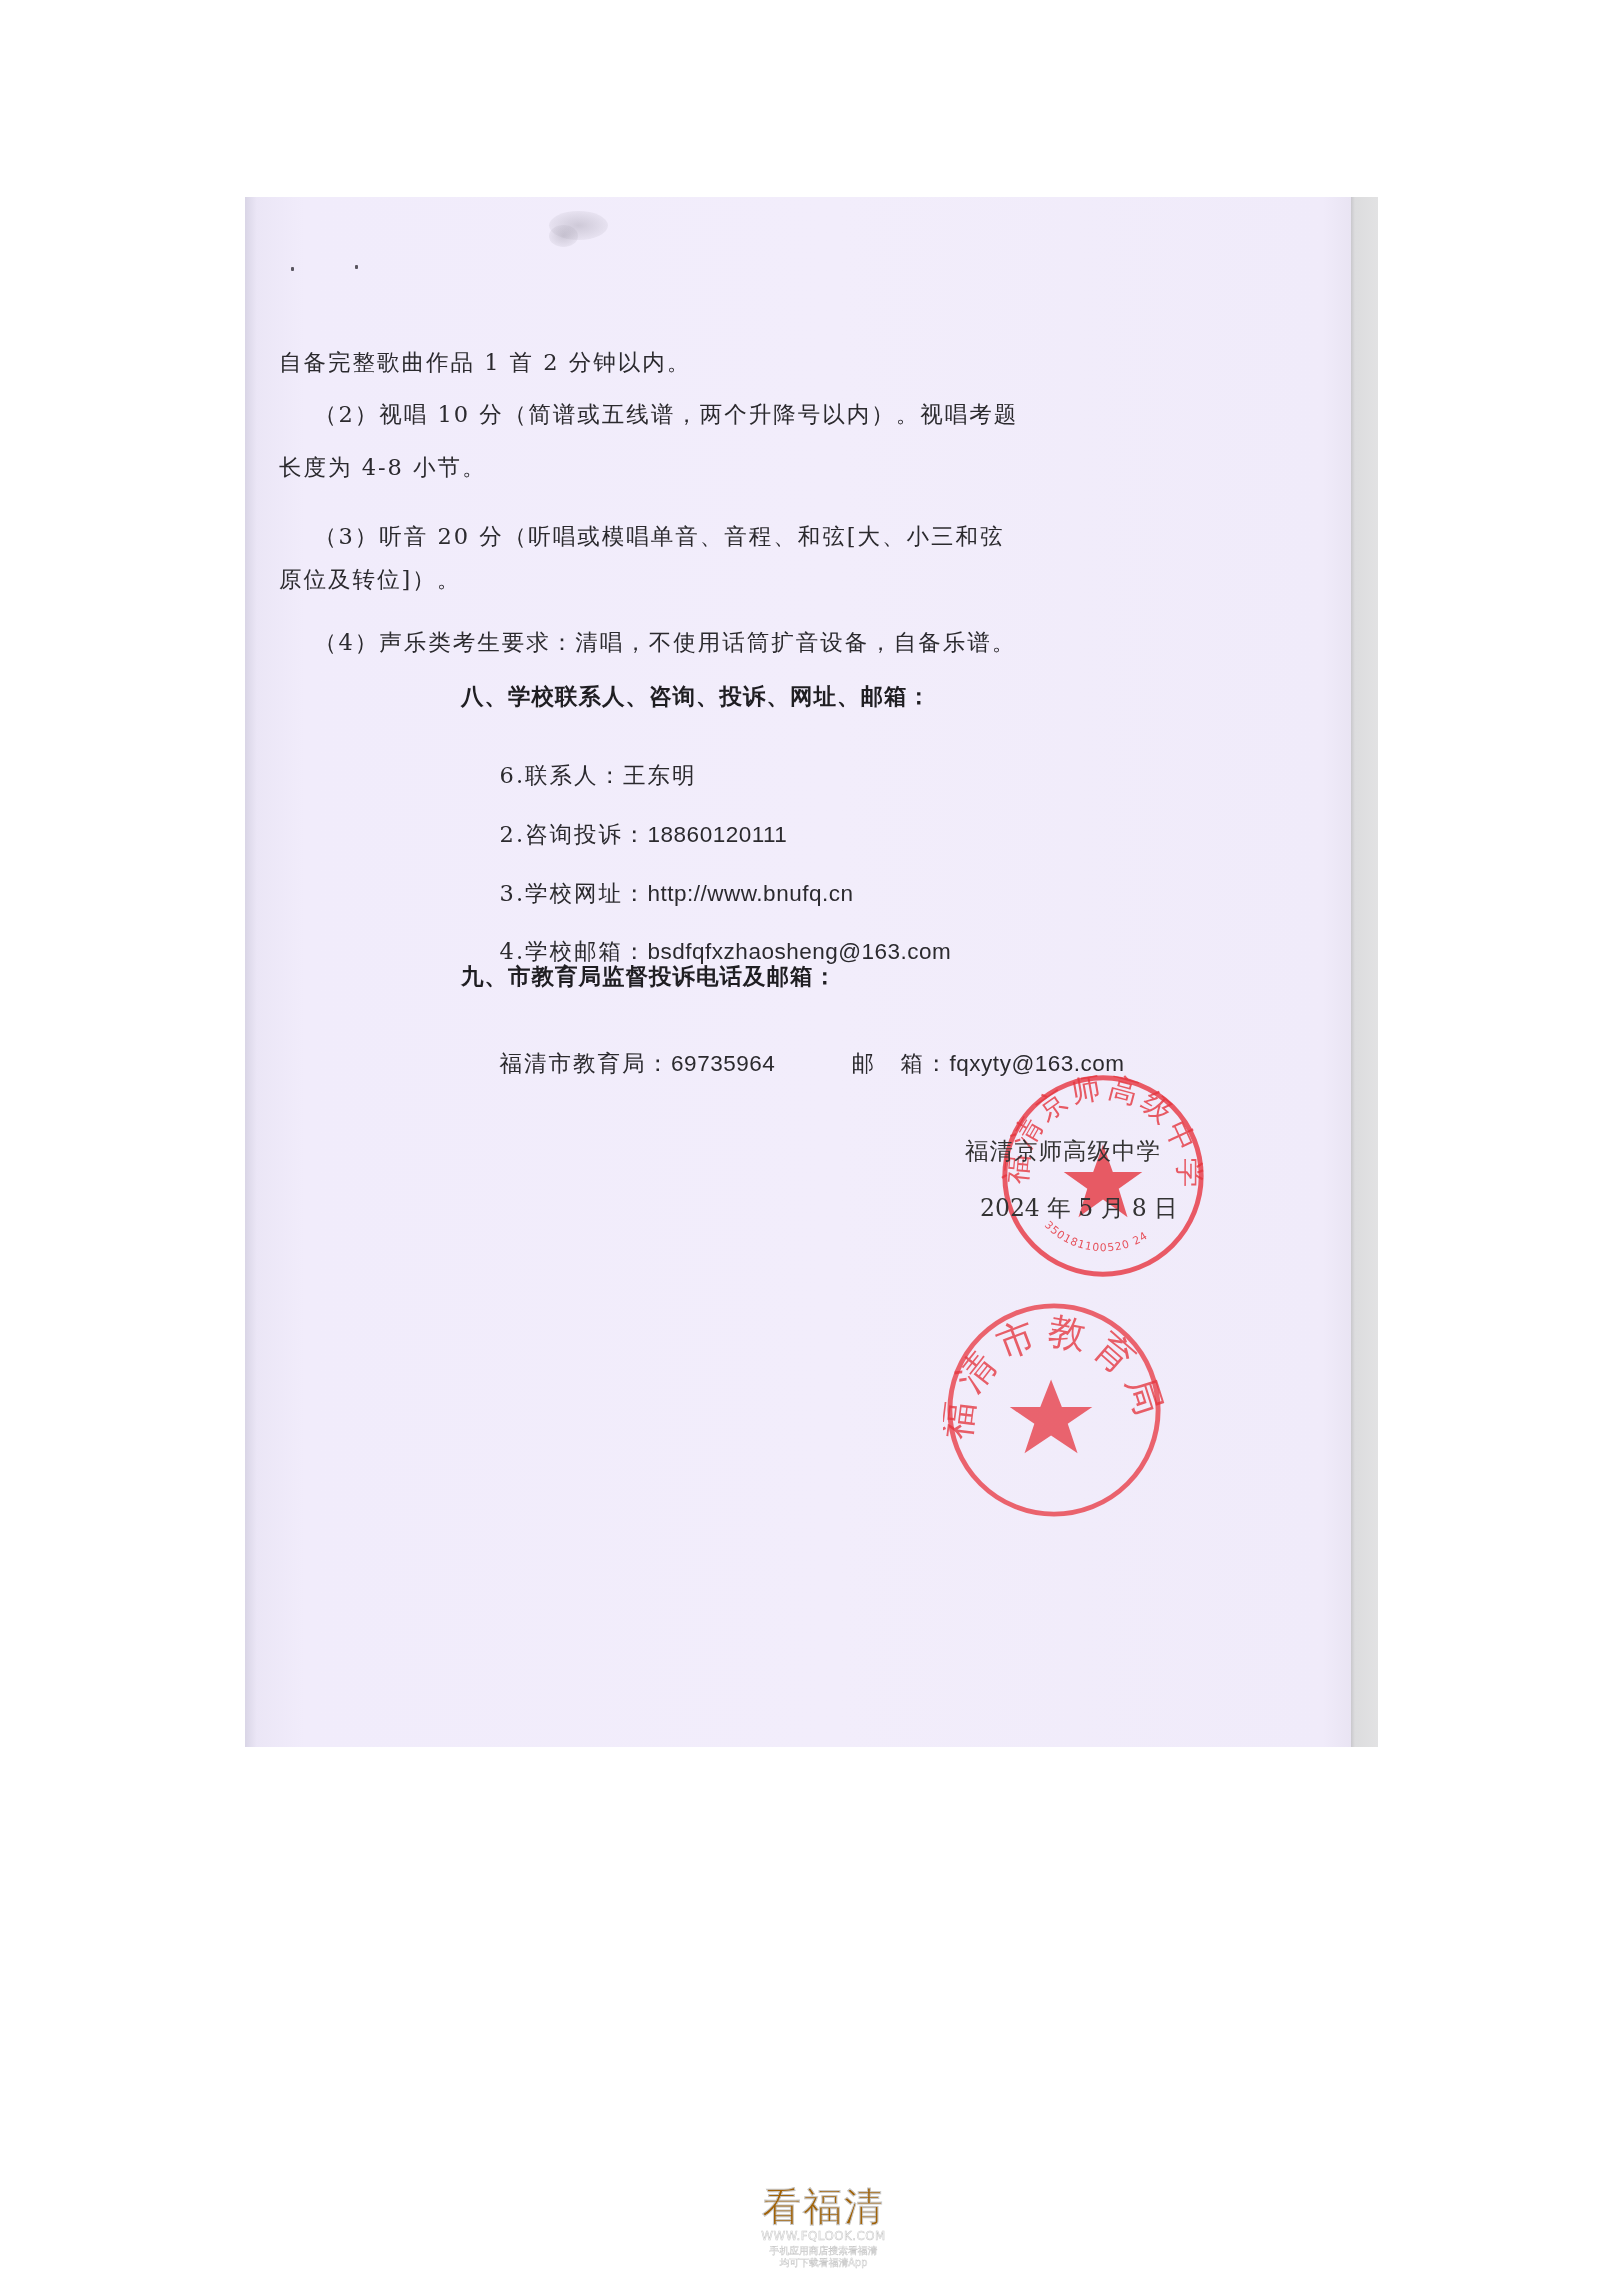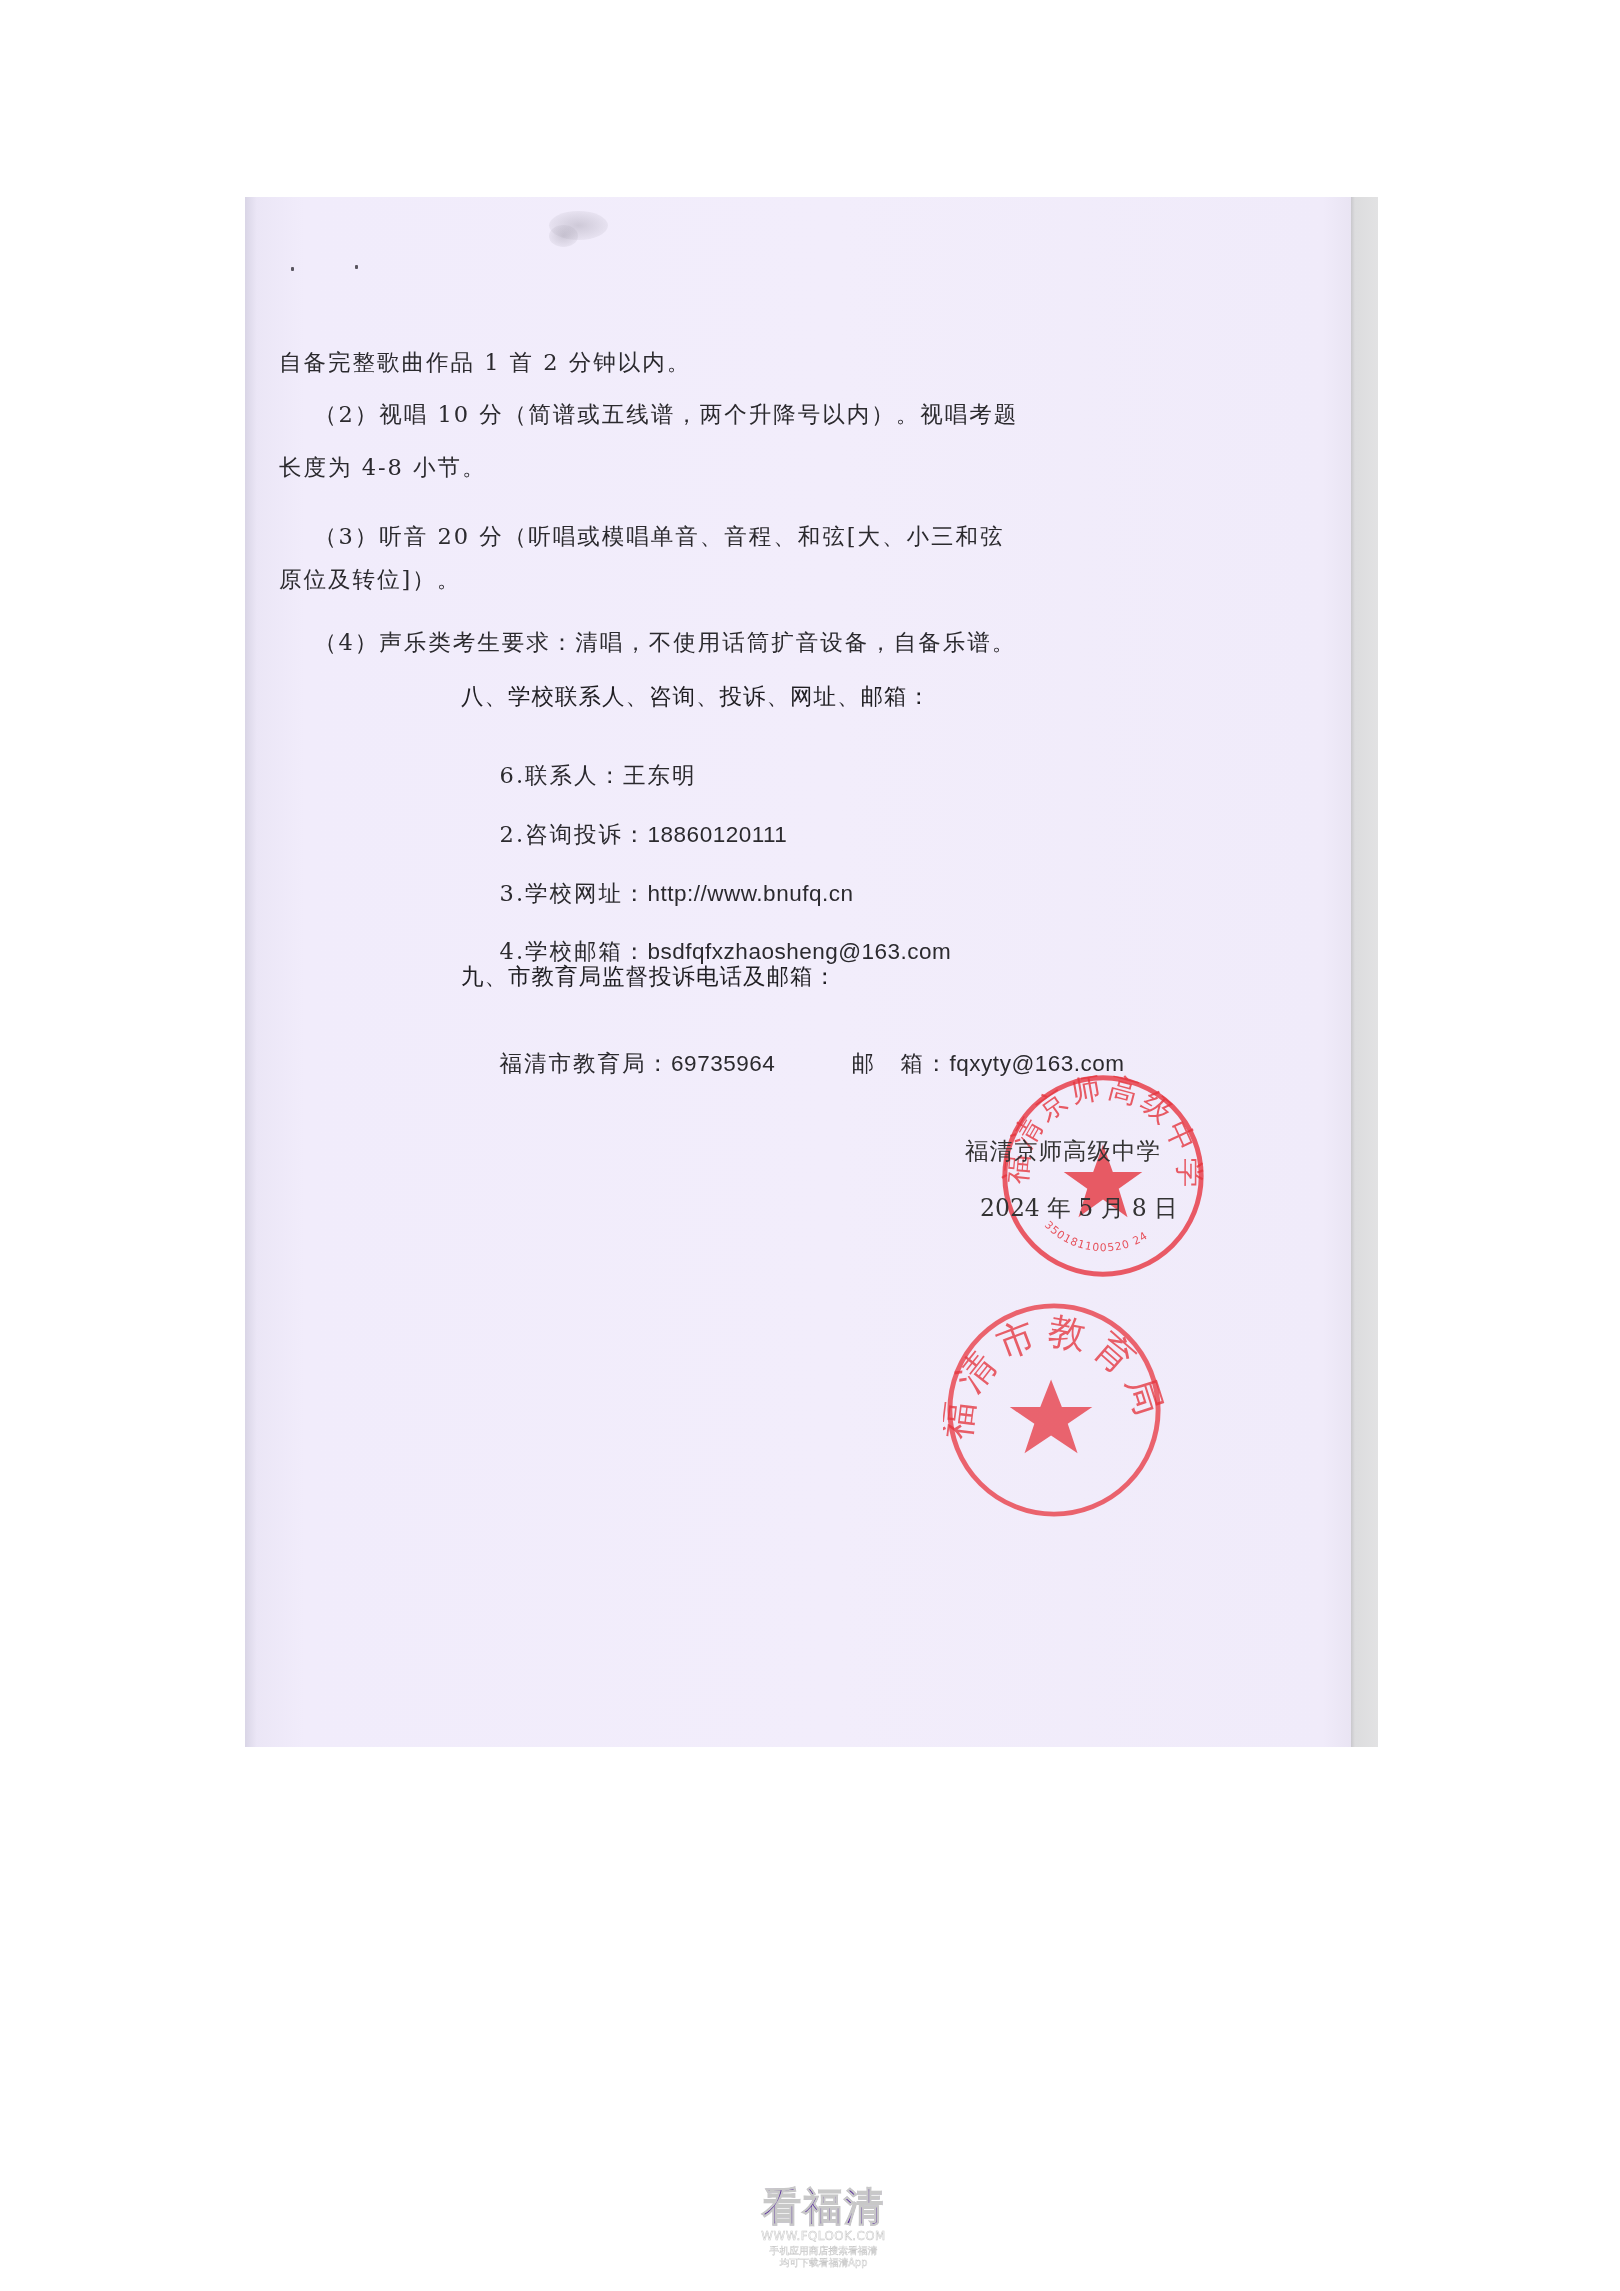--- a/index.html
+++ b/index.html
@@ -33,42 +33,42 @@
     .line {
       position: absolute;
       font-size: 22.5px;
       color: #2b2a2e;
       white-space: pre;
       letter-spacing: 2px;
       line-height: 29px;
     }
     .bold {
       font-family: "DejaVu Sans", "Liberation Sans", sans-serif;
-      font-weight: normal;
+      font-weight: bold;
       color: #1f1e22;
       letter-spacing: 1px;
     }
     .mono {
       font-family: Liberation Sans, sans-serif;
       letter-spacing: 0.5px;
     }
     .stamp {
       position: absolute;
     }
     .watermark {
       position: absolute;
       left: 745px; top: 2184px;
       width: 157px;
       text-align: center;
       color: #ffffff;
       font-family: "DejaVu Sans", sans-serif;
     }
     .wm-big {
-      font-size: 39px; font-weight: bold;
-      color: #4c1d95;
+      font-size: 39px; font-weight: normal;
+      color: #a16207;
       -webkit-text-stroke: 1px #c8c8c8;
       letter-spacing: 2px;
       line-height: 45px;
     }
     .wm-url {
       font-size: 11.8px; color: #ffffff; -webkit-text-stroke: 0.5px #c6c6c6; line-height: 15.7px;
       letter-spacing: 0.5px;
     }
     .wm-small {
       font-size: 9.8px; color: #ffffff; -webkit-text-stroke: 0.4px #c4c4c4; line-height: 12.7px;

